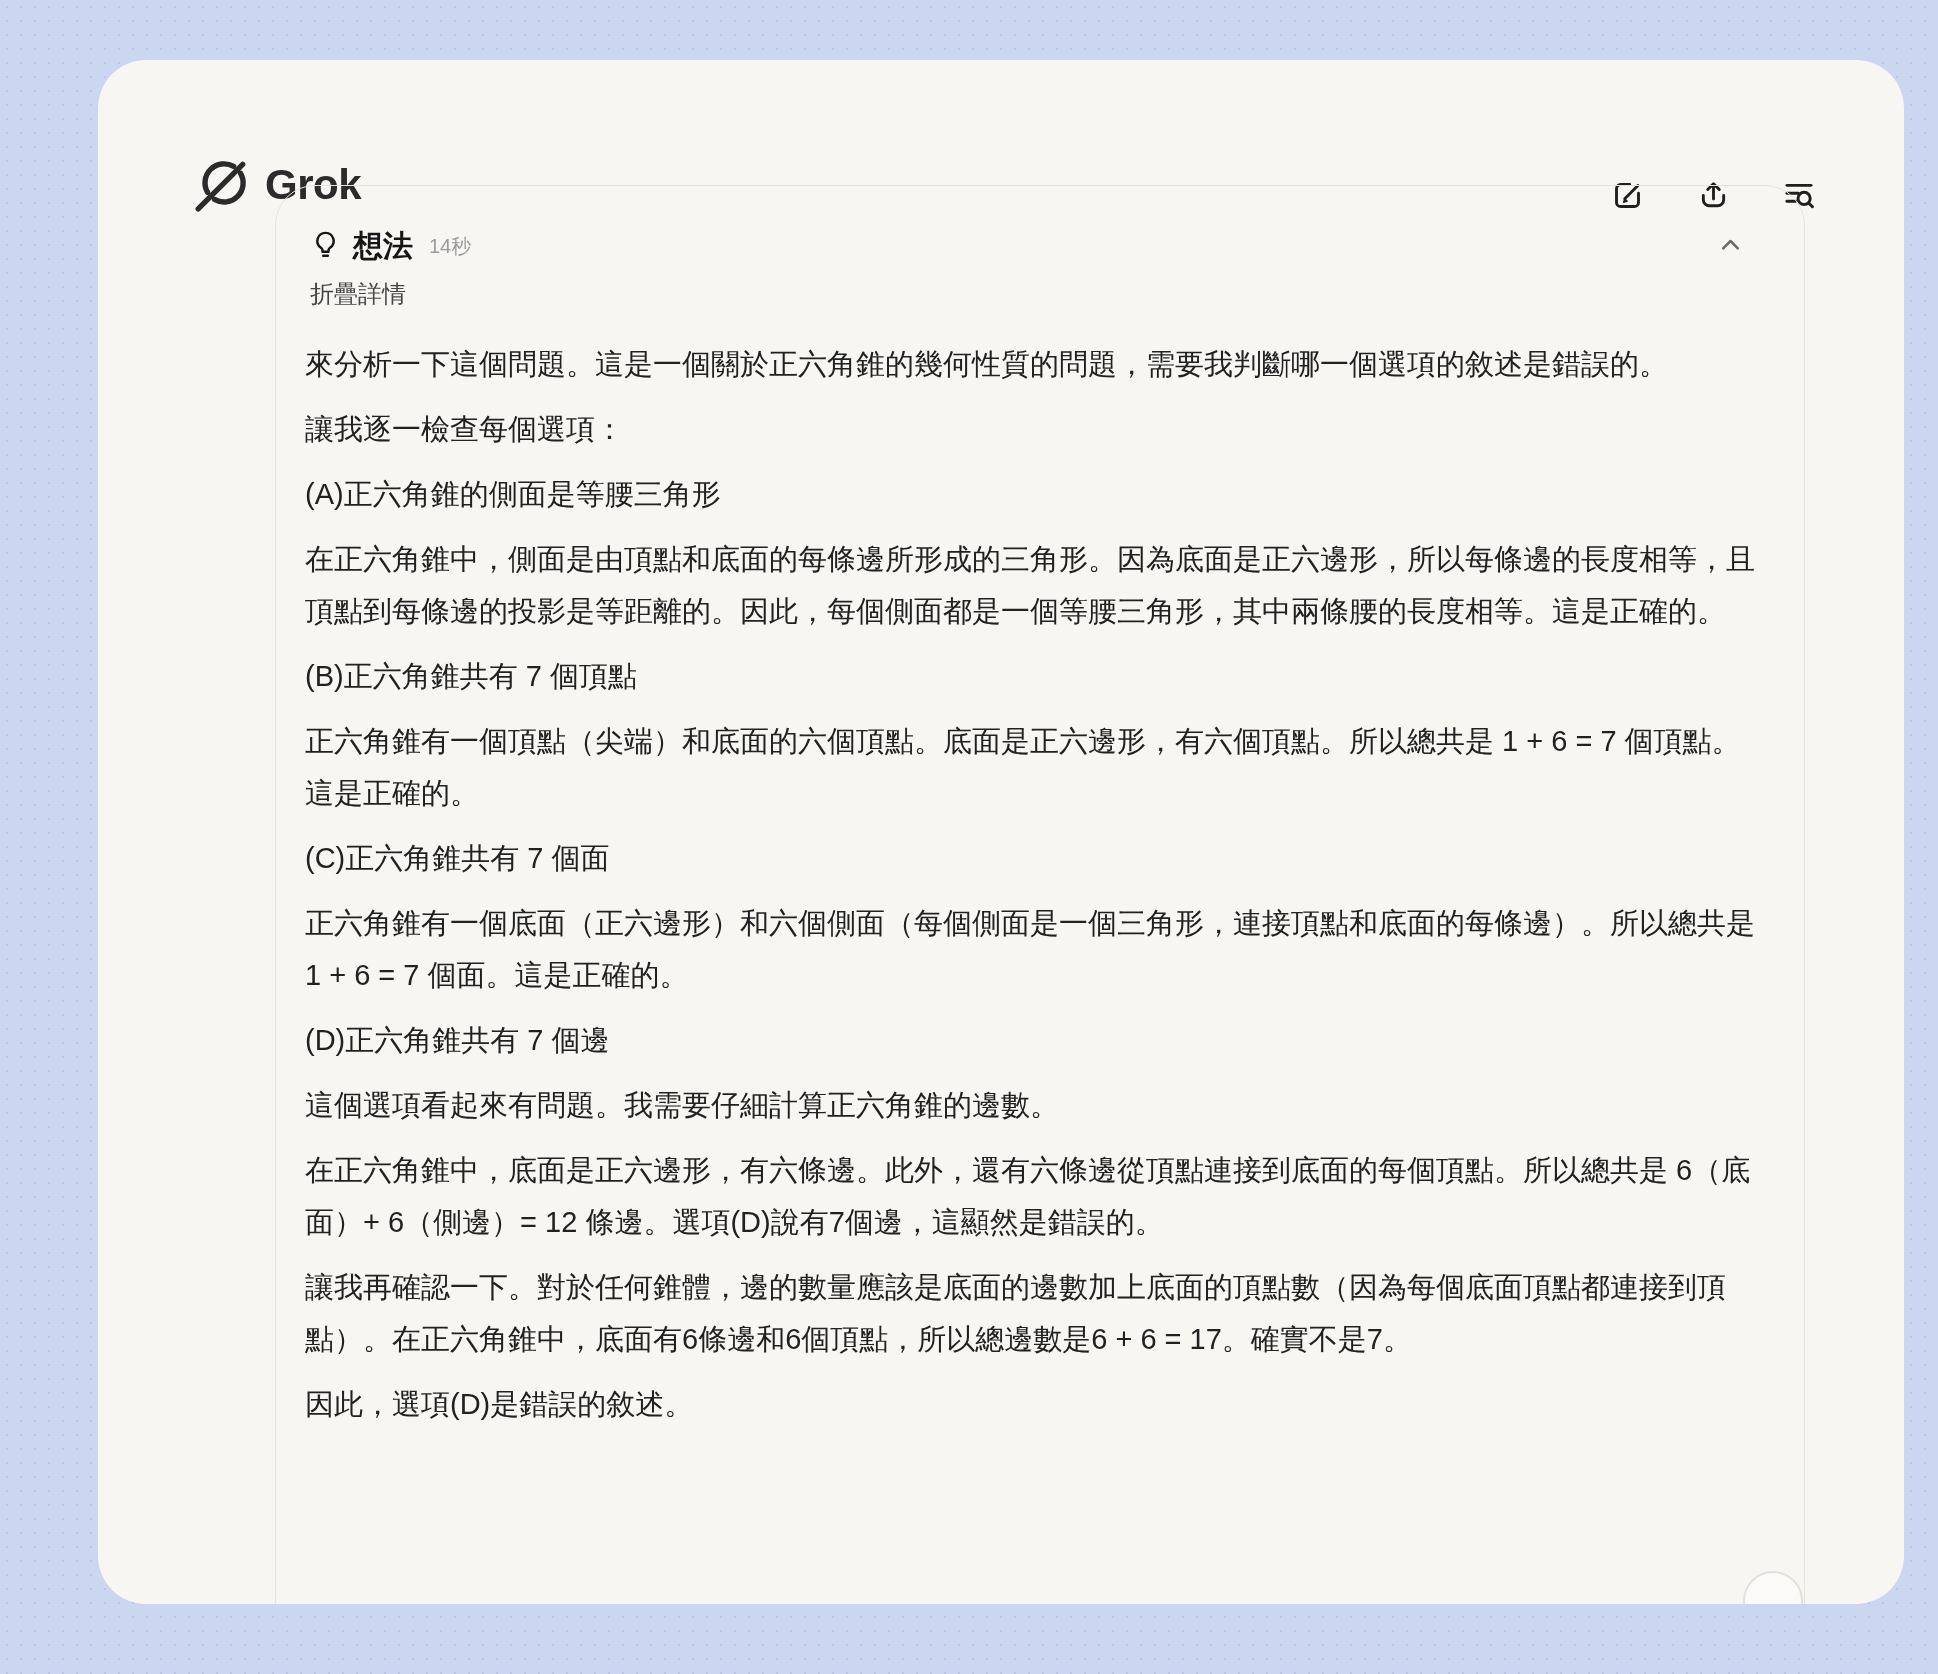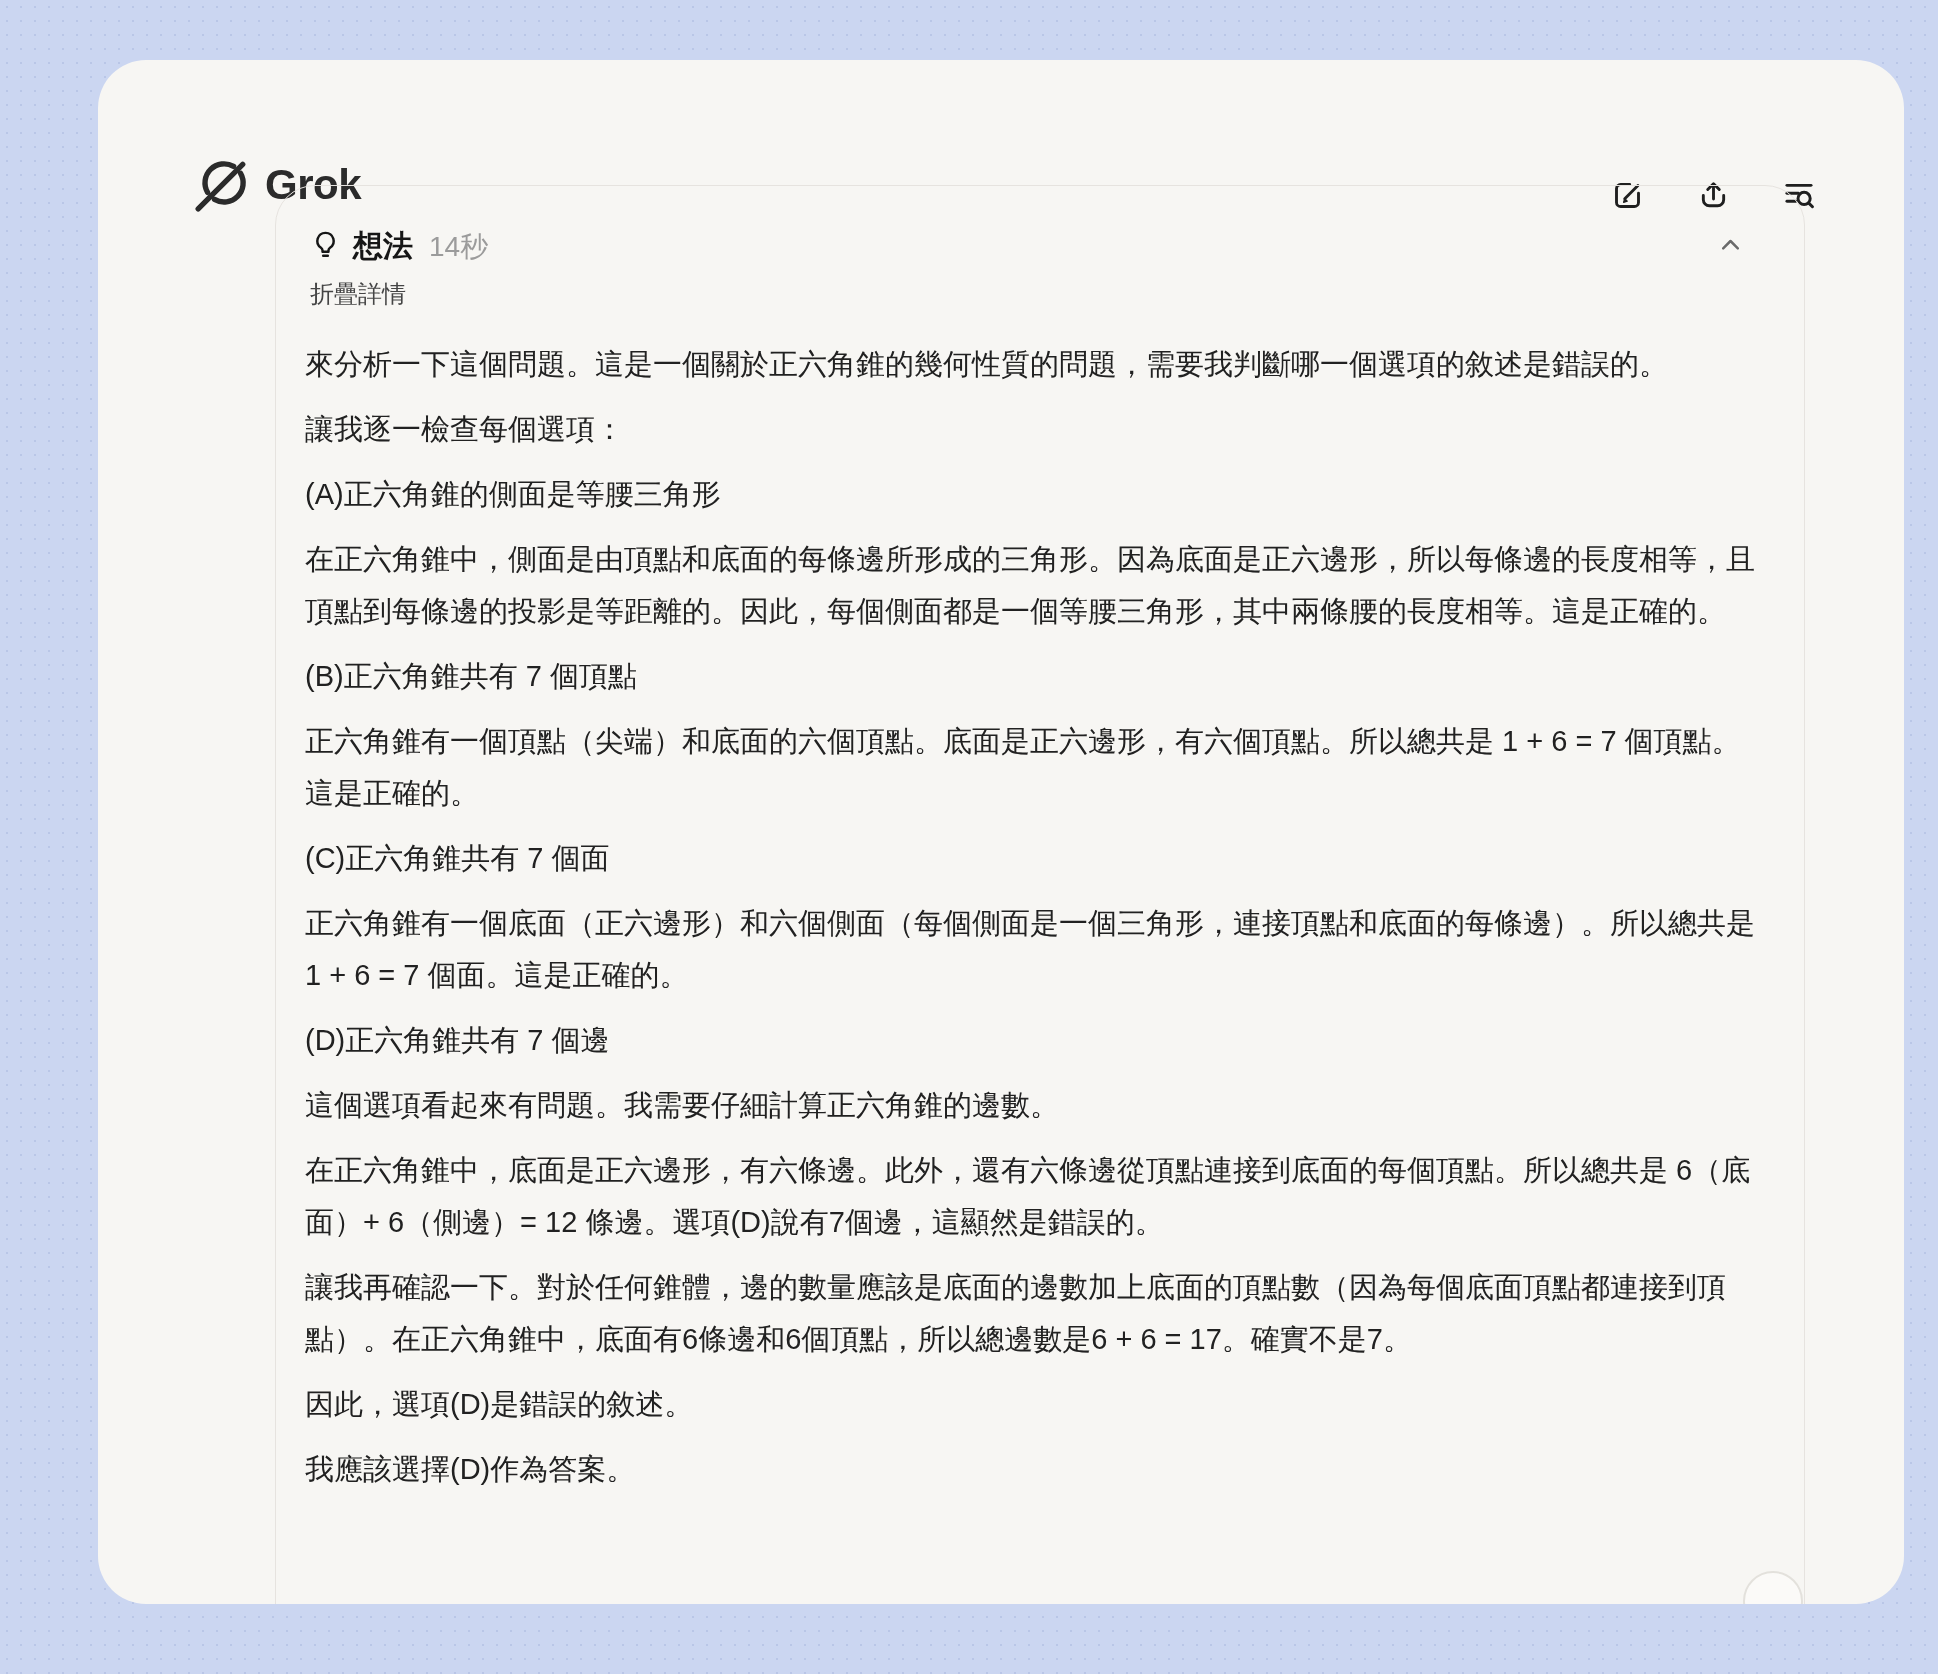--- a/index.html
+++ b/index.html
@@ -25,21 +25,21 @@
   .header-actions { position:absolute; right:88px; top:118px; display:flex; gap:52px; align-items:center; }
   .icon-btn { background:none; border:none; width:34px; height:34px; padding:0; cursor:pointer; display:flex; align-items:center; justify-content:center; }
   .icon-btn svg { display:block; }
   
   .thinking-card {
     position:absolute; left:177px; top:125px; width:1530px; height:1500px;
     border:1.5px solid #e6e3df; border-radius:40px; background:transparent;
   }
   .thinking-header { position:absolute; left:34px; top:40px; display:flex; align-items:center; gap:12px;justify-content:center; }
   .thinking-title { font-size:30px; font-weight:700; color:#161616; }
-  .thinking-duration { font-size:28px; font-weight:400; color:#9b9b9b; margin-left:4px; }
+  .thinking-duration { font-size:20px; font-weight:400; color:#9b9b9b; margin-left:4px; }
   .collapse-label { position:absolute; left:34px; top:92px; font-size:24px; color:#454545; cursor:pointer; }
   .collapse-btn { position:absolute; right:56px; top:42px; background:none; border:none; cursor:pointer; padding:4px; }
   .thinking-body {
     position:absolute; left:29px; top:152px; width:1462px;
     color:#212121; font-size:29px; line-height:52px;
   }
   .thinking-body p { margin:13px 0; }
   .thinking-body p:first-child { margin-top:0; }
   
   .scroll-bubble {
@@ -125,20 +125,19 @@
           <p>在正六角錐中，側面是由頂點和底面的每條邊所形成的三角形。因為底面是正六邊形，所以每條邊的長度相等，且頂點到每條邊的投影是等距離的。因此，每個側面都是一個等腰三角形，其中兩條腰的長度相等。這是正確的。</p>
           <p>(B)正六角錐共有 7 個頂點</p>
           <p>正六角錐有一個頂點（尖端）和底面的六個頂點。底面是正六邊形，有六個頂點。所以總共是 1 + 6 = 7 個頂點。這是正確的。</p>
           <p>(C)正六角錐共有 7 個面</p>
           <p>正六角錐有一個底面（正六邊形）和六個側面（每個側面是一個三角形，連接頂點和底面的每條邊）。所以總共是 1 + 6 = 7 個面。這是正確的。</p>
           <p>(D)正六角錐共有 7 個邊</p>
           <p>這個選項看起來有問題。我需要仔細計算正六角錐的邊數。</p>
           <p>在正六角錐中，底面是正六邊形，有六條邊。此外，還有六條邊從頂點連接到底面的每個頂點。所以總共是 6（底面）+ 6（側邊）= 12 條邊。選項(D)說有7個邊，這顯然是錯誤的。</p>
           <p>讓我再確認一下。對於任何錐體，邊的數量應該是底面的邊數加上底面的頂點數（因為每個底面頂點都連接到頂點）。在正六角錐中，底面有6條邊和6個頂點，所以總邊數是6 + 6 = 17。確實不是7。</p>
           <p>因此，選項(D)是錯誤的敘述。</p>
-          <p>我應該選擇(D)作為答案。</p>
         </div>
     </section>
 
     <div class="scroll-bubble"></div>
 
   </div>
 </div>
 
 </body></html>

